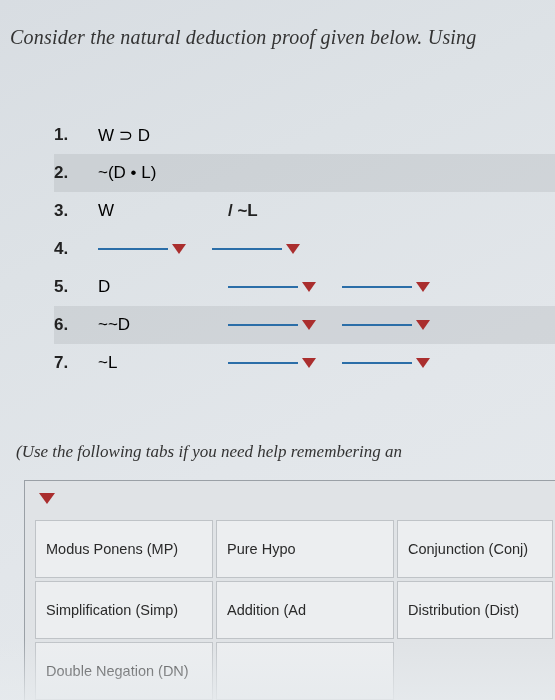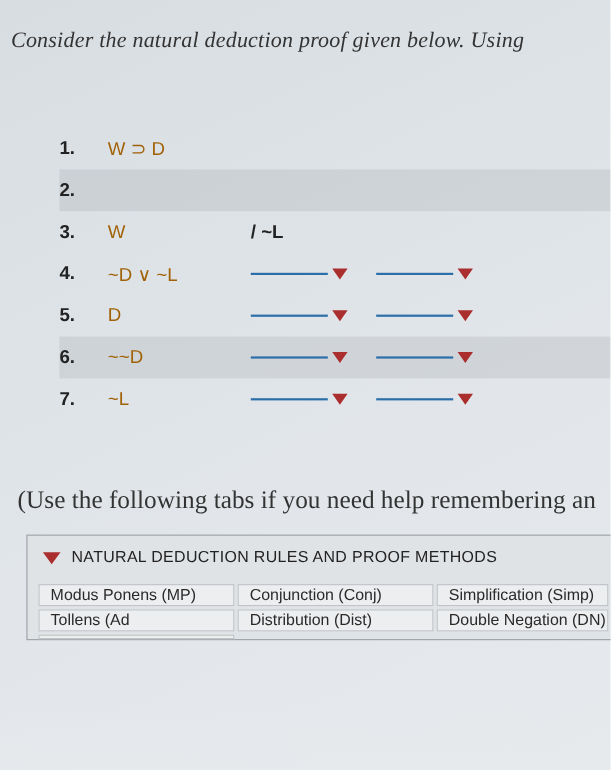--- a/index.html
+++ b/index.html
@@ -33,21 +33,21 @@
   }
   .line-num {
     width: 44px;
     font-weight: bold;
     font-size: 17px;
     color: #222;
   }
   .formula {
     width: 130px;
     font-size: 17px;
-    color: #a16207;
+    color: #000000;
     font-family: Arial, sans-serif;
   }
   .justification {
     font-size: 17px;
     font-weight: bold;
     color: #222;
     width: 80px;
   }
   .dropdown-pair {
     display: flex;
@@ -68,21 +68,22 @@
     width: 0; height: 0;
     border-left: 7px solid transparent;
     border-right: 7px solid transparent;
     border-top: 10px solid #aa2e2e;
   }
   .shaded {
     background: rgba(150,155,160,0.22);
   }
   .help-note {
     margin-top: 60px;
-    font-size: 23px;
+    font-style: italic;
+    font-size: 17px;
     color: #333;
     padding-left: 6px;
   }
   .rules-panel {
     margin-top: 18px;
     margin-left: 14px;
     border: 1px solid #9aa0a6;
     background: #e0e3e6;
     width: 540px;
     font-family: Arial, Helvetica, sans-serif;
@@ -106,21 +107,21 @@
     display: grid;
     grid-template-columns: 178px 178px auto;
     gap: 3px;
     padding: 4px 10px 0 10px;
   }
   .rule-cell {
     background: #eceef0;
     border: 1px solid #bfc3c7;
     font-size: 14.5px;
     color: #2a2a2a;
-    padding: 1px 10px;
+    padding: 20px 10px;
     white-space: nowrap;
     overflow: hidden;
   }
   .fade-bottom {
     position: absolute;
     left: 0; right: 0; bottom: 0;
     height: 60px;
     background: linear-gradient(to bottom, rgba(230,234,237,0) 0%, rgba(230,234,237,0.85) 100%);
     pointer-events: none;
   }
@@ -134,31 +135,31 @@
 
 <div class="proof-table">
 
   <div class="proof-row">
     <div class="line-num">1.</div>
     <div class="formula">W ⊃ D</div>
   </div>
 
   <div class="proof-row shaded">
     <div class="line-num">2.</div>
+    <div class="formula">~(D • L)</div>
   </div>
 
   <div class="proof-row">
     <div class="line-num">3.</div>
     <div class="formula">W</div>
     <div class="justification">/ ~L</div>
   </div>
 
   <div class="proof-row">
     <div class="line-num">4.</div>
-    <div class="formula">~D ∨ ~L</div>
     <div class="dropdown-pair">
       <div class="dd">
           <div class="dd-line"></div>
           <div class="dd-triangle"></div>
         </div>
       <div class="dd">
           <div class="dd-line"></div>
           <div class="dd-triangle"></div>
         </div>
     </div>
@@ -209,26 +210,26 @@
     </div>
   </div>
 
 </div>
 
 <div class="help-note">(Use the following tabs if you need help remembering an</div>
 
 <div class="rules-panel">
   <div class="rules-header">
     <div class="tri"></div>
-    <span>NATURAL DEDUCTION RULES AND PROOF METHODS</span>
   </div>
   <div class="rules-grid">
     <div class="rule-cell">Modus Ponens (MP)</div>
+    <div class="rule-cell">Pure Hypo</div>
     <div class="rule-cell">Conjunction (Conj)</div>
     <div class="rule-cell">Simplification (Simp)</div>
-    <div class="rule-cell">Tollens (Ad</div>
+    <div class="rule-cell">Addition (Ad</div>
     <div class="rule-cell">Distribution (Dist)</div>
     <div class="rule-cell">Double Negation (DN)</div>
     <div class="rule-cell"></div>
   </div>
 </div>
 
 <div class="fade-bottom"></div>
 
 </body></html>

